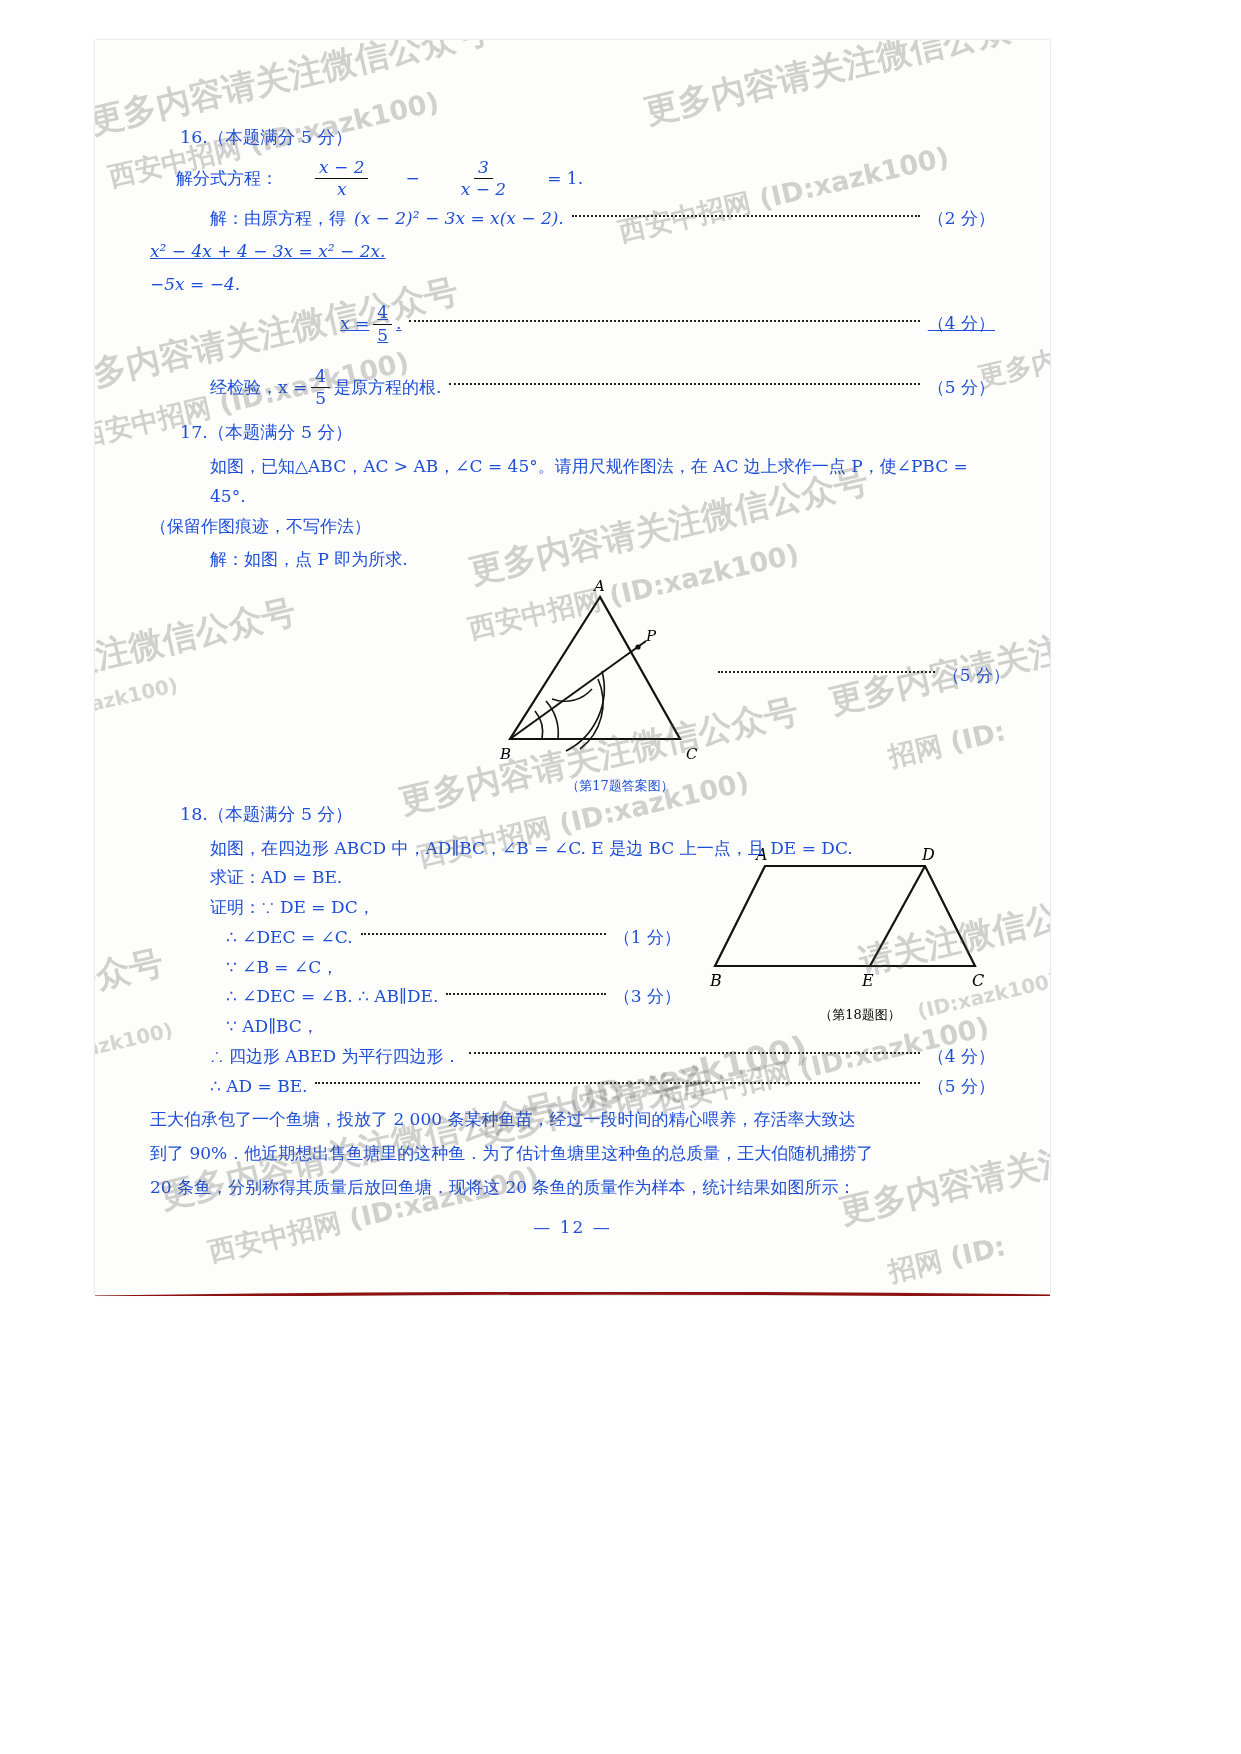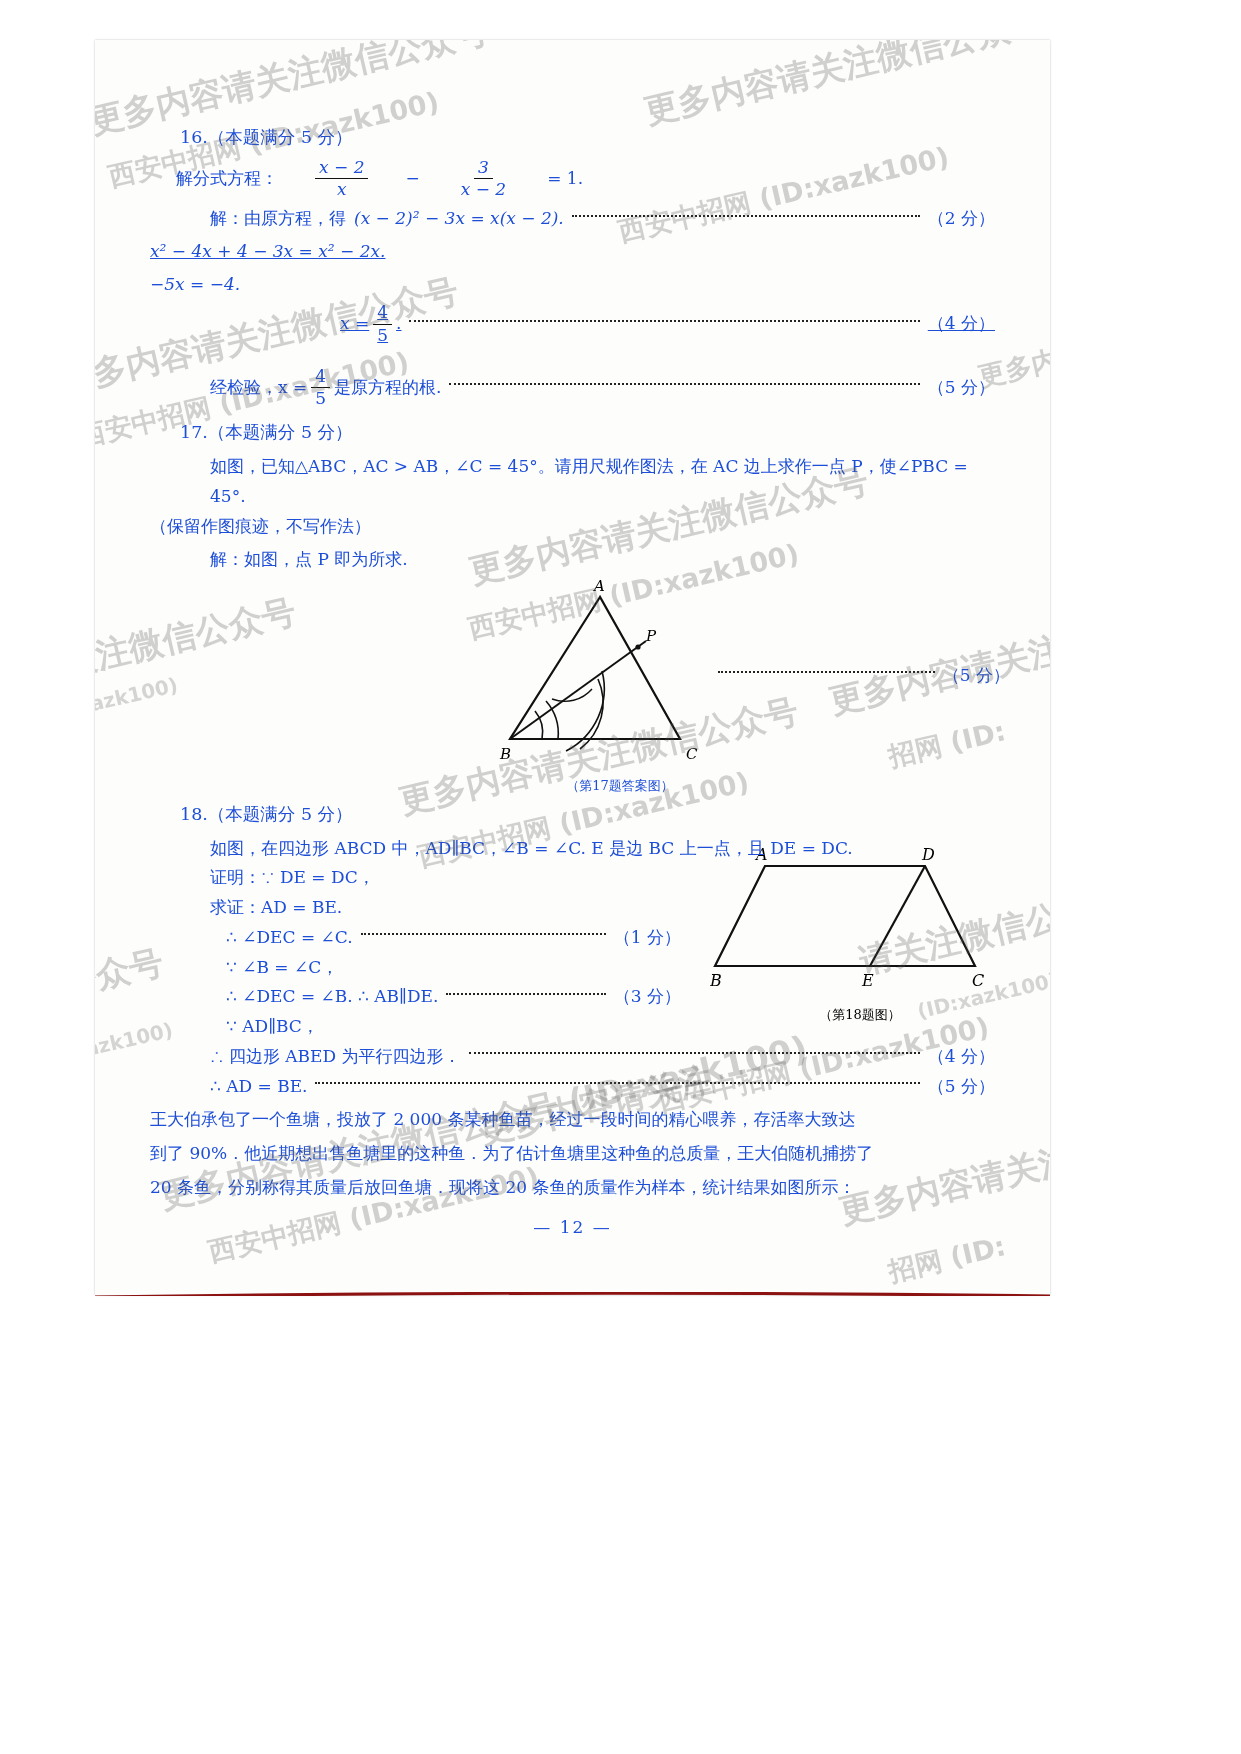--- a/index.html
+++ b/index.html
@@ -154,22 +154,22 @@
         <div class="row" style="position:absolute;left:560px;top:82px;width:300px;">
           <span class="dots"></span>
           <span class="score">（5 分）</span>
         </div>
 
         <div class="figcap" style="position:absolute;left:330px;top:192px;width:280px;">（第17题答案图）</div>
       </div>
 
       <div class="qhead" style="margin-top:10px;">18.（本题满分 5 分）</div>
       <div class="ind2">如图，在四边形 ABCD 中，AD∥BC，∠B = ∠C. E 是边 BC 上一点，且 DE = DC.</div>
+      <div class="ind2">求证：AD = BE.</div>
       <div class="ind2">证明：∵ DE = DC，</div>
-      <div class="ind2">求证：AD = BE.</div>
 
       <div class="ind3 row" style="width:455px;">
         <span>∴ ∠DEC = ∠C.</span>
         <span class="dots"></span>
         <span class="score">（1 分）</span>
       </div>
 
       <div class="ind3">∵ ∠B = ∠C，</div>
 
       <div class="ind3 row" style="width:455px;">

